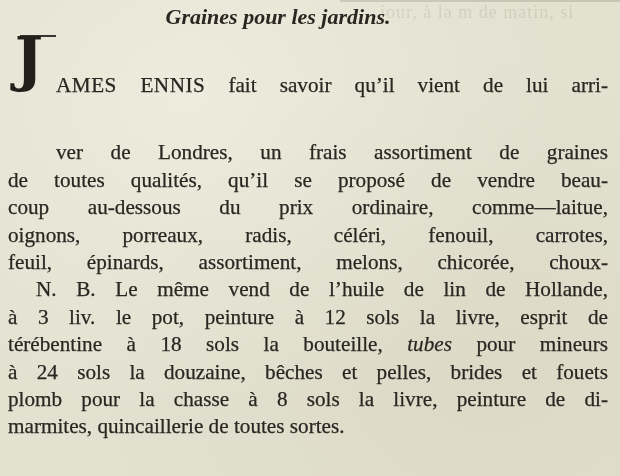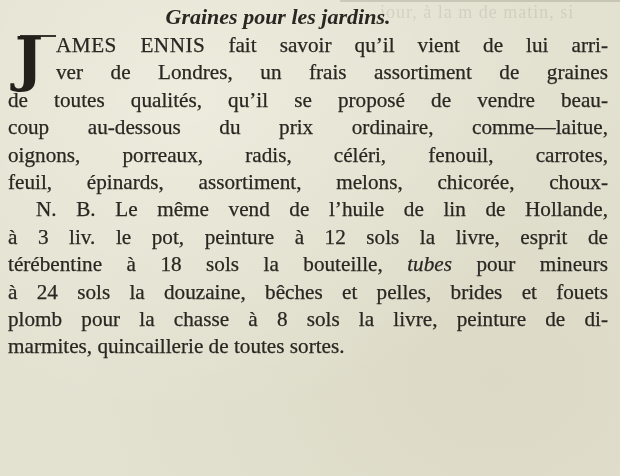--- a/index.html
+++ b/index.html
@@ -65,21 +65,21 @@
     }
     .line {
       display: block;
       white-space: nowrap;
       text-align-last: justify;
       text-align: justify;
     }
     .line.last {
       text-align-last: left;
     }
-    .indent1 { padding-left: 48px; }
+    .indent1 { padding-left: 48px; margin-top: 40px; }
     .indent-nb { padding-left: 28px; }
     .dropcap {
       position: absolute;
       left: 10px;
       top: 35px;
       width: 38px;
       height: 48px;
       font-size: 60px;
       line-height: 48px;
       font-weight: bold;

